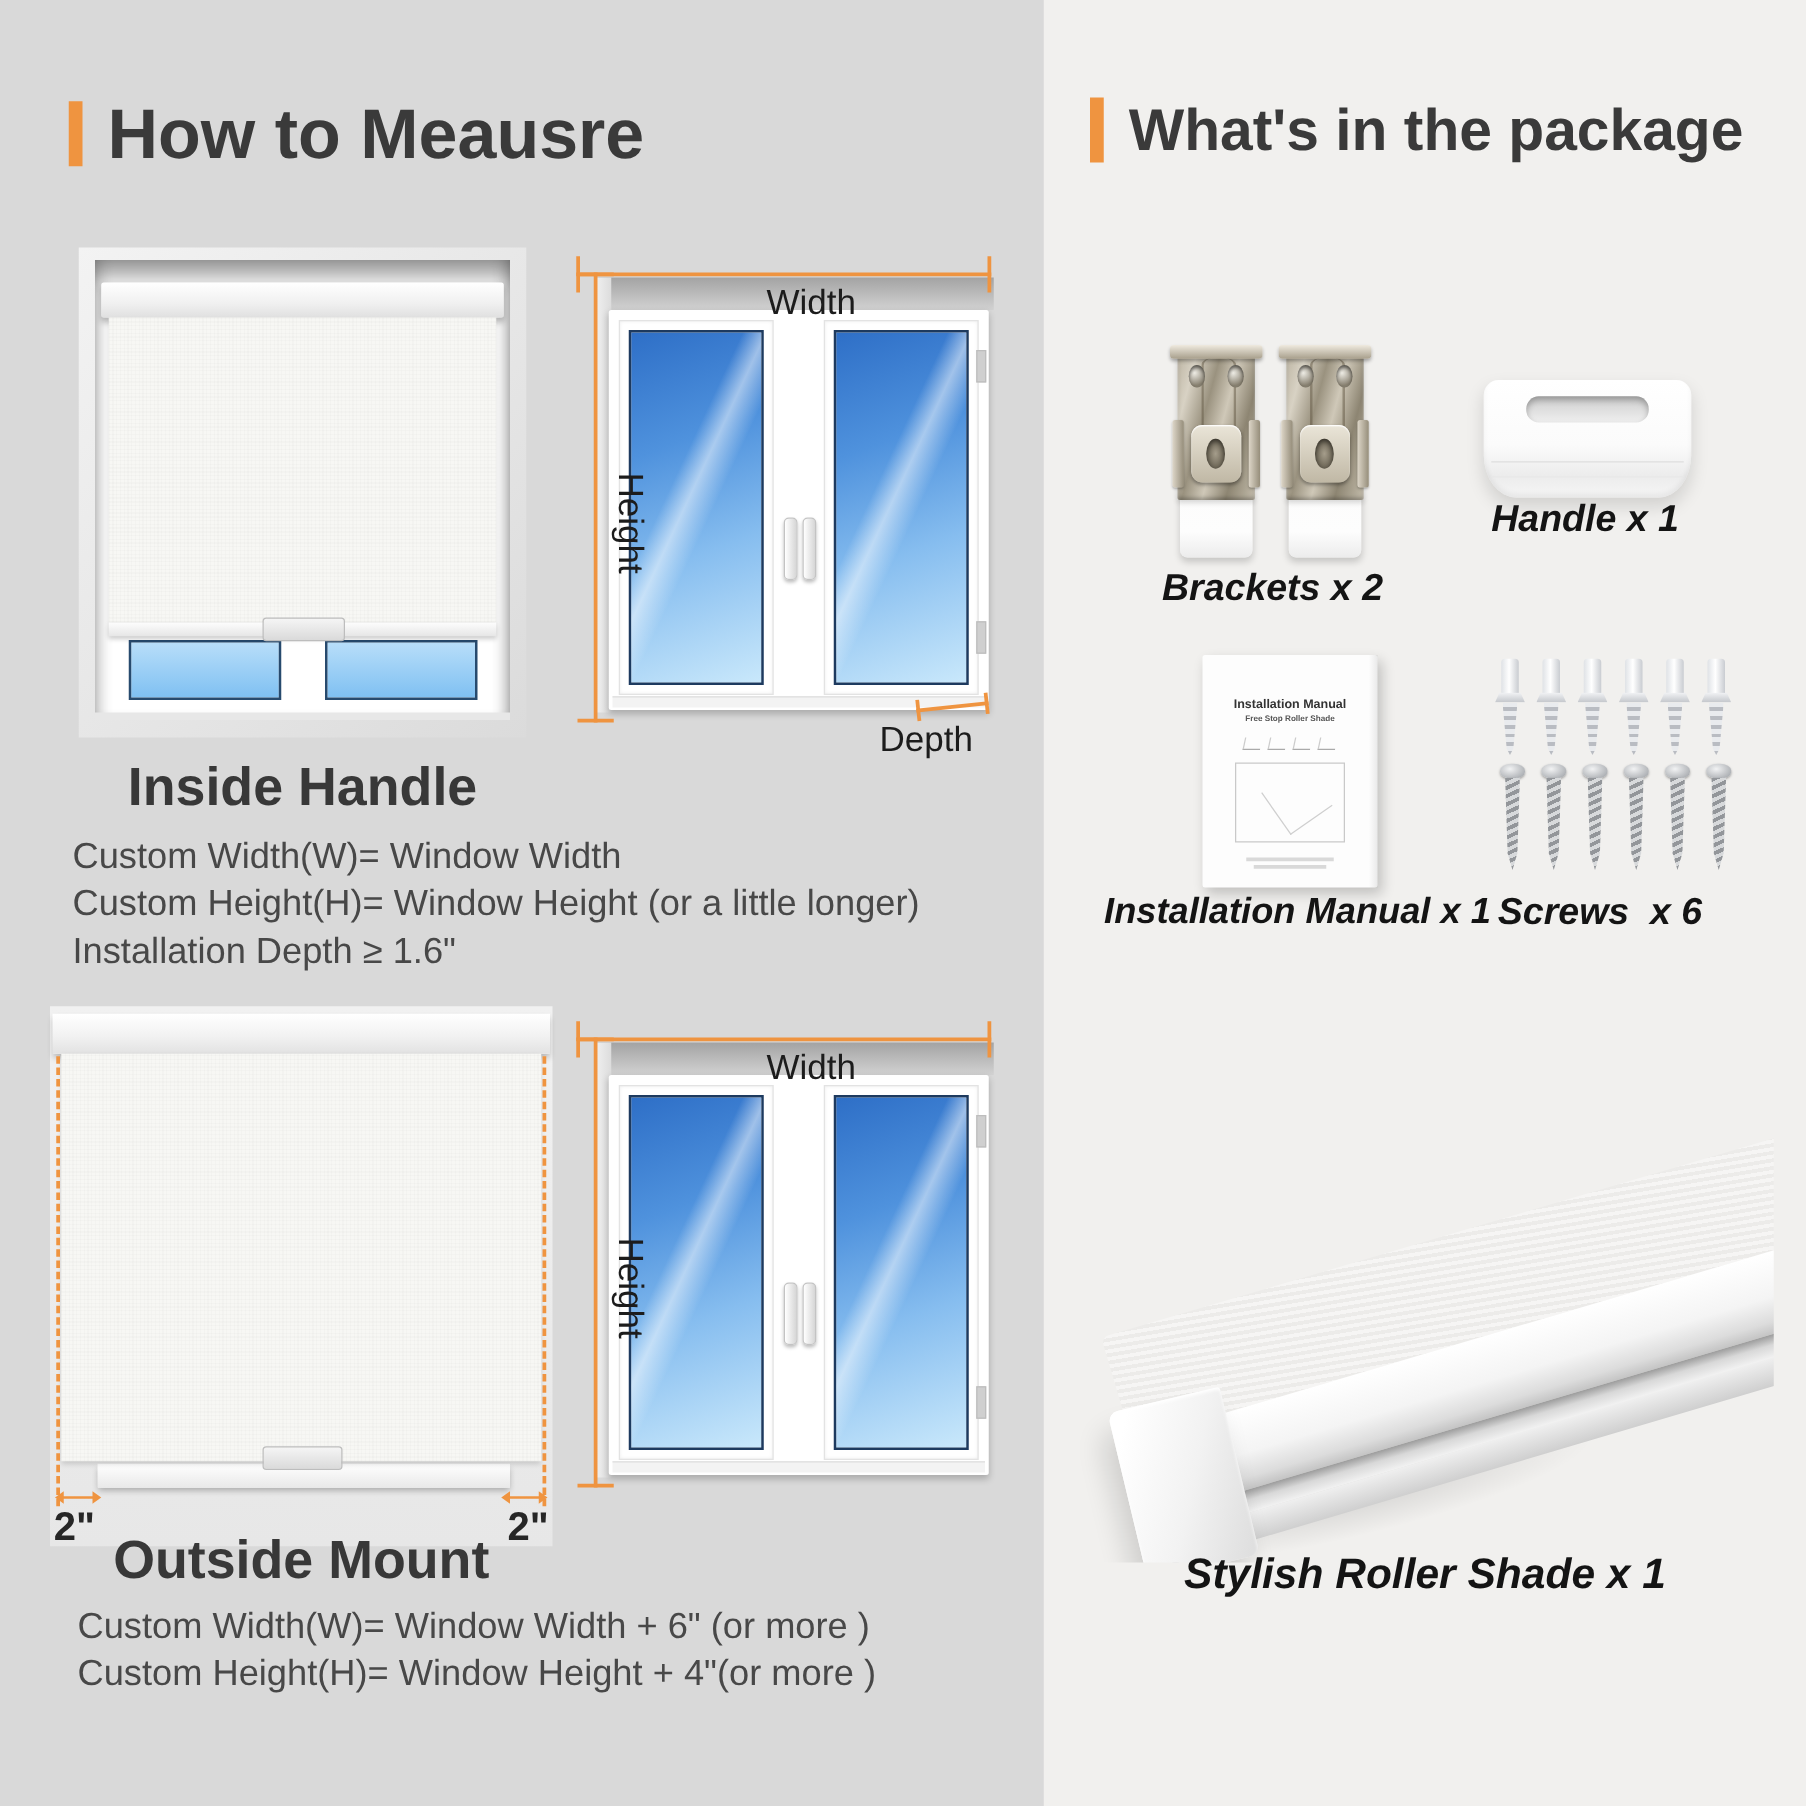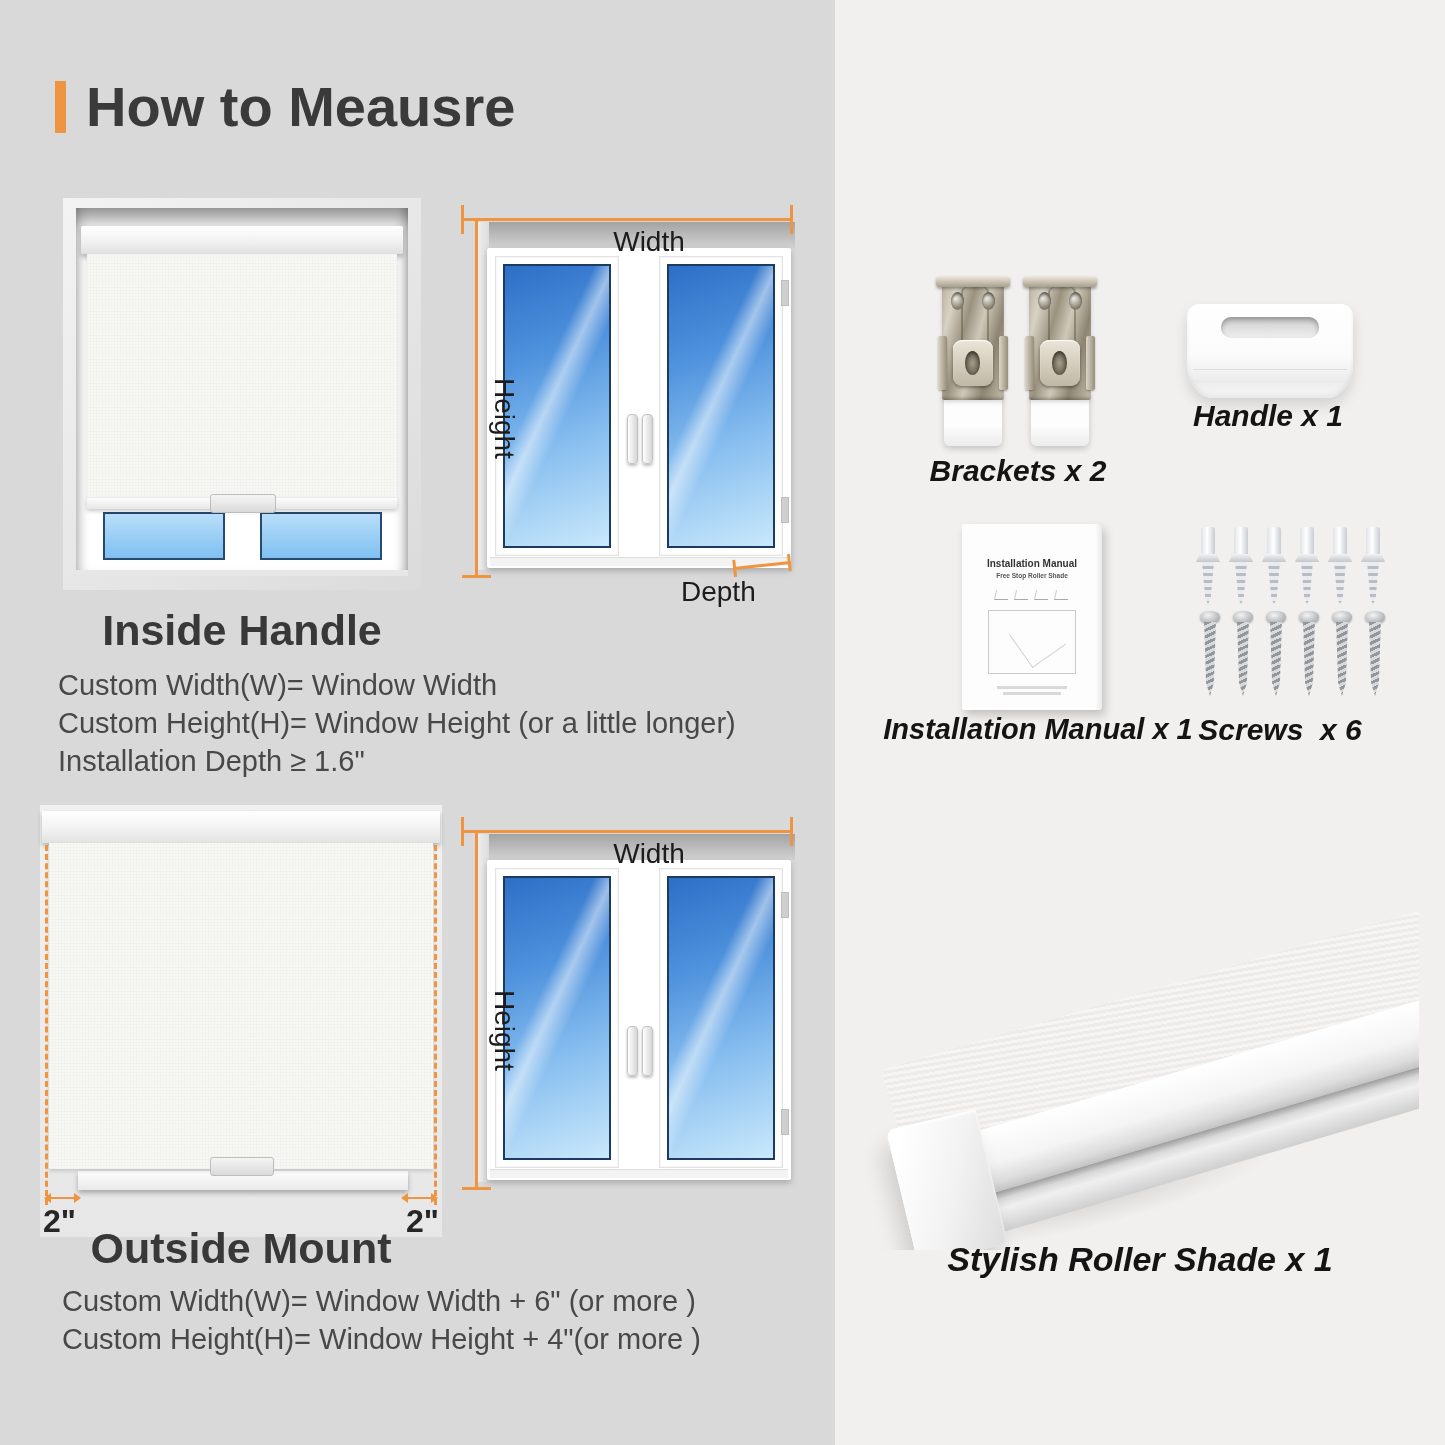--- a/index.html
+++ b/index.html
@@ -51,21 +51,21 @@
   .dim-h::before,.dim-h::after{content:"";position:absolute;left:-13px;width:29px;height:3px;background:#ef9440;}
   .dim-h::before{top:0;}
   .dim-h::after{bottom:0;}
   .dim-d{right:10px;top:366px;width:58px;height:3px;transform:rotate(-6deg);}
   .dim-d::before,.dim-d::after{content:"";position:absolute;top:-7px;width:3px;height:17px;background:#ef9440;}
   .dim-d::before{left:0;}
   .dim-d::after{right:0;}
   .dim-label{position:absolute;font-size:28px;color:#1c1c1c;margin-left:44px;}
   .lab-w{top:28px;left:0;right:0;text-align:center;}
   .lab-h{left:-9px;top:44%;writing-mode:vertical-rl;}
-  .lab-d{right:0px;top:378px;width:120px;}
+  .lab-d{right:0px;top:378px;width:120px;text-align:center;}
 
   
   #inside-figure{position:absolute;left:63px;top:198px;width:358px;height:392px;background:linear-gradient(135deg,#f3f3f3,#e6e6e6 55%,#dbdbdb);}
   .recess{position:absolute;left:13px;top:10px;right:13px;bottom:14px;background:#fff;
     box-shadow:inset 0 18px 18px -6px rgba(0,0,0,.42),inset 10px 0 12px -8px rgba(0,0,0,.22),inset -10px 0 12px -8px rgba(0,0,0,.3),inset 0 -6px 8px -4px rgba(0,0,0,.12);}
   .if-cassette{position:absolute;left:5px;right:5px;top:18px;height:28px;background:linear-gradient(#ffffff,#f0f0f0 60%,#e0e0e0);box-shadow:0 3px 5px rgba(0,0,0,.28);border-radius:2px;}
   .fabric-tex{background-color:#f7f7f4;background-image:repeating-linear-gradient(0deg,rgba(0,0,0,.015) 0 1px,transparent 1px 3px),repeating-linear-gradient(90deg,rgba(0,0,0,.015) 0 1px,transparent 1px 3px);}
   .if-fabric{position:absolute;left:11px;right:11px;top:46px;height:244px;box-shadow:0 2px 3px rgba(0,0,0,.12);}
   .if-bottombar{position:absolute;left:11px;right:11px;top:290px;height:11px;background:linear-gradient(#fdfdfd,#e6e6e6);box-shadow:0 2px 4px rgba(0,0,0,.22);}
   .if-handle{position:absolute;left:50%;top:286px;width:64px;height:17px;margin-left:-32px;background:linear-gradient(#f5f5f5,#dadada);border:1px solid #bdbdbd;border-radius:3px;}
@@ -250,20 +250,24 @@
 
   <div class="mount-caption" id="outside-caption">Outside Mount</div>
 
   <div class="specs" id="specs-outside">
     <div>Custom Width(W)= Window Width + 6" (or more )</div>
     <div>Custom Height(H)= Window Height + 4"(or more )</div>
   </div>
 
   <div class="right-panel">
 
+    <div class="title-row" id="right-title">
+      <div class="accent-bar"></div>
+      <div class="big-title">What's in the package</div>
+    </div>
 
     <div class="bracket" id="bracket1">
       <div class="b-base"></div>
       <div class="b-metal"></div>
       <div class="b-flange"></div>
       <div class="b-hole l"></div>
       <div class="b-hole r"></div>
       <div class="b-tab l"></div>
       <div class="b-tab r"></div>
       <div class="b-plate"></div>

